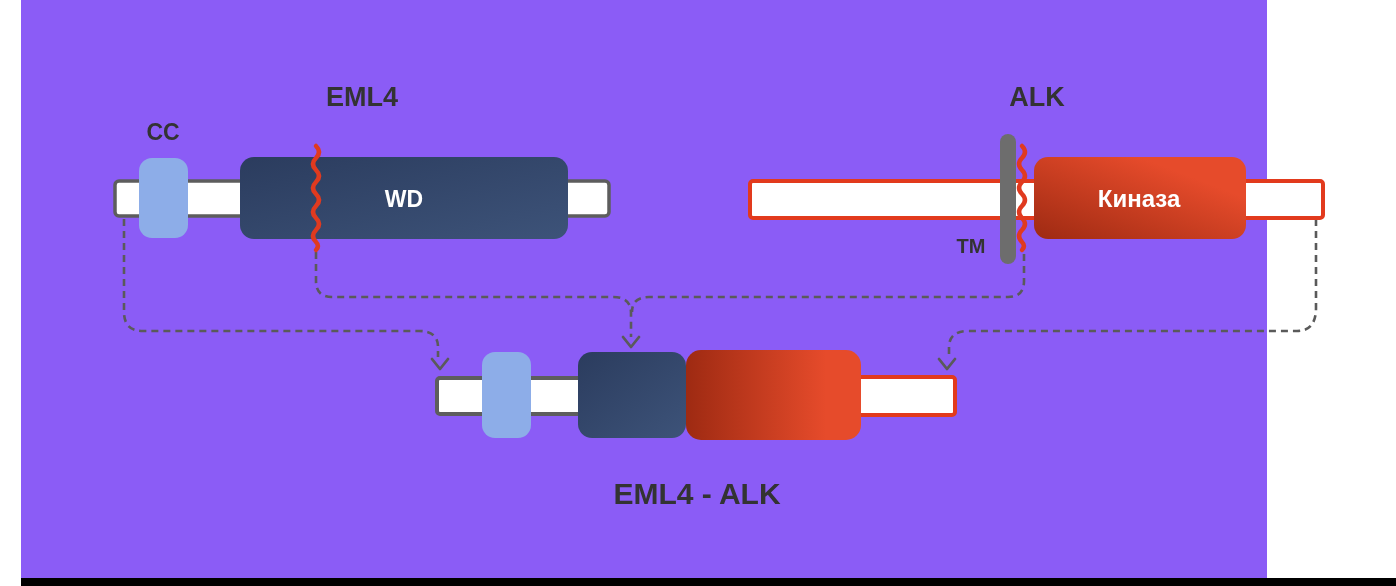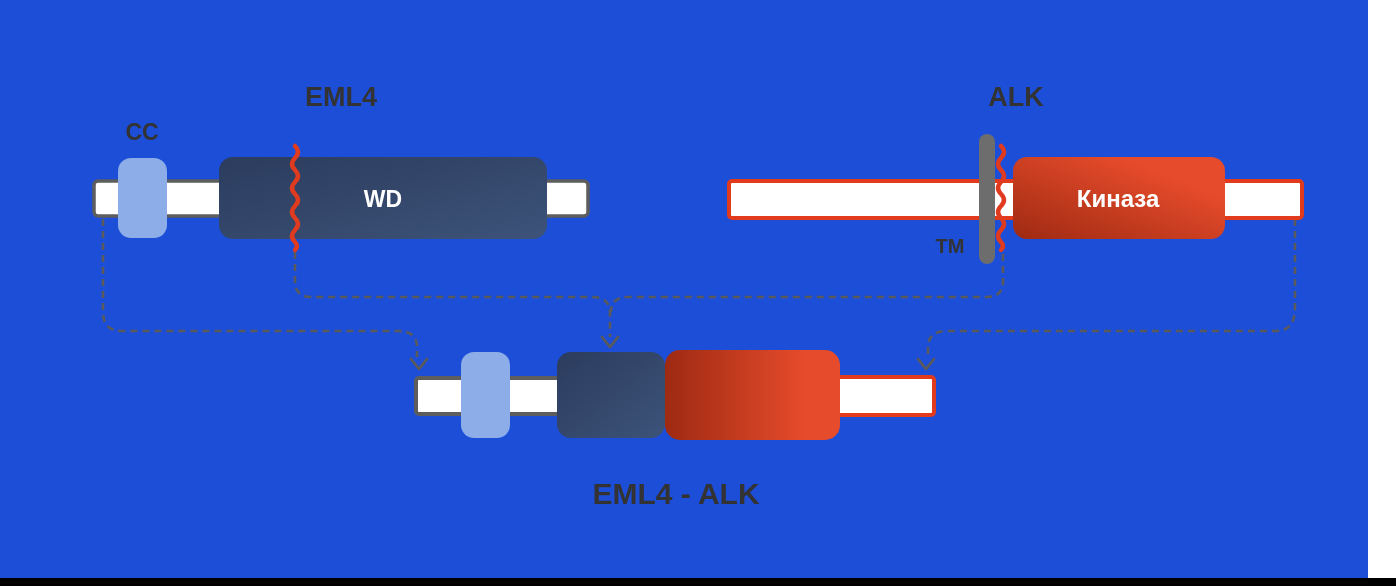--- a/index.html
+++ b/index.html
@@ -6,23 +6,24 @@
     margin: 0;
     padding: 0;
     background: #ffffff;
     width: 1396px;
     height: 586px;
     overflow: hidden;
     font-family: "Liberation Sans", sans-serif;
   }
   .stage {
     position: relative;
-    width: 1368px;
+    width: 1246px;
     height: 586px;
-    background: #1d4ed8;
+    background: #8b5cf6;
+    margin-left: 21px;
   }
   svg { display: block; }
   .gene-title {
     font-family: "Liberation Sans", sans-serif;
     font-size: 27px;
     font-weight: 700;
     text-anchor: middle;
   }
   .domain-label-dark {
     font-family: "Liberation Sans", sans-serif;

